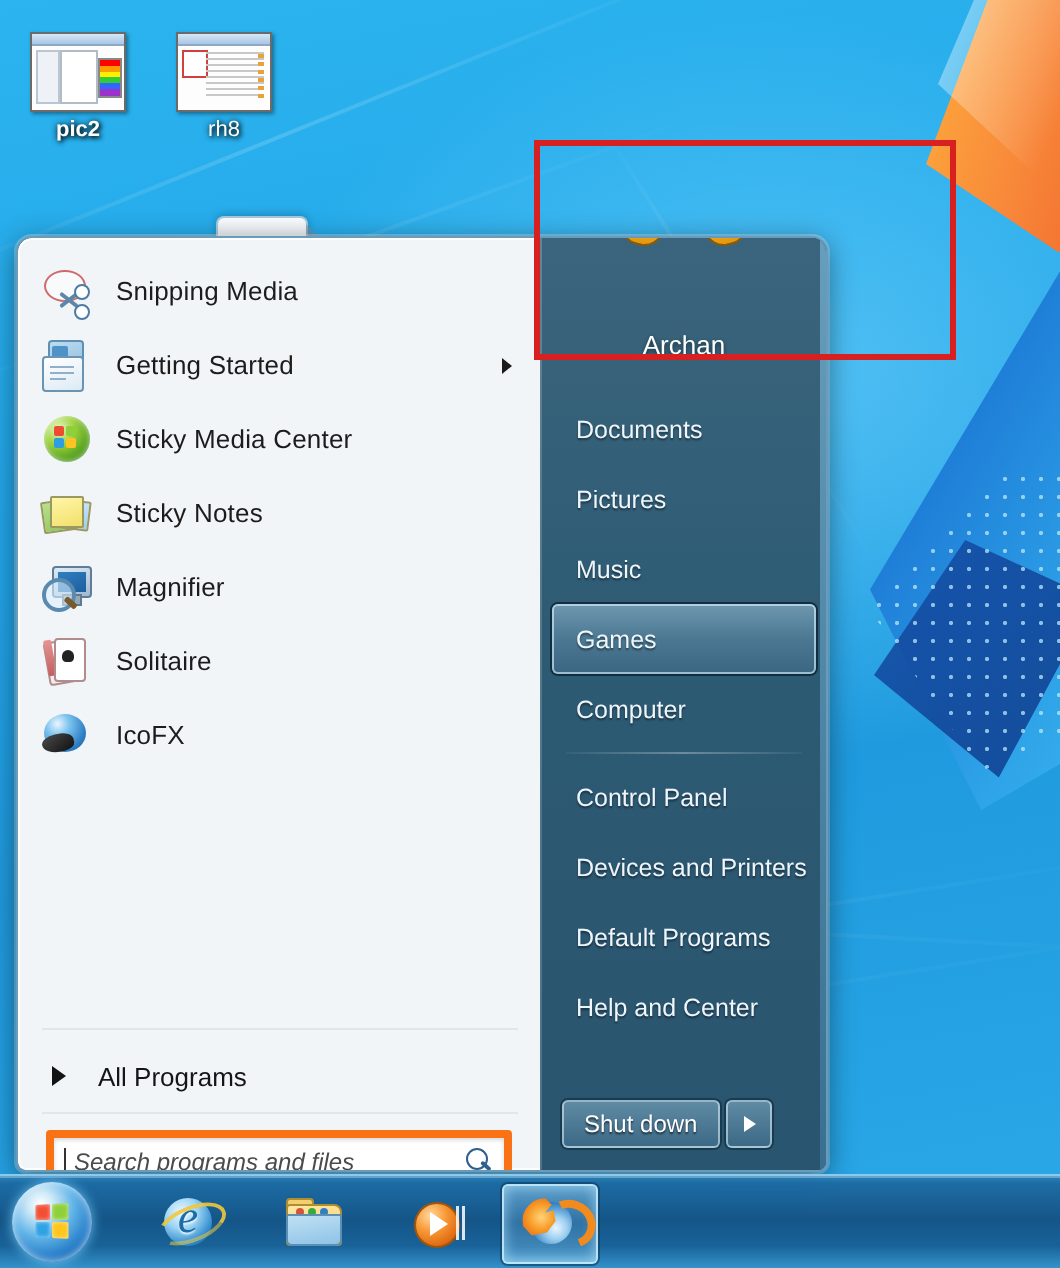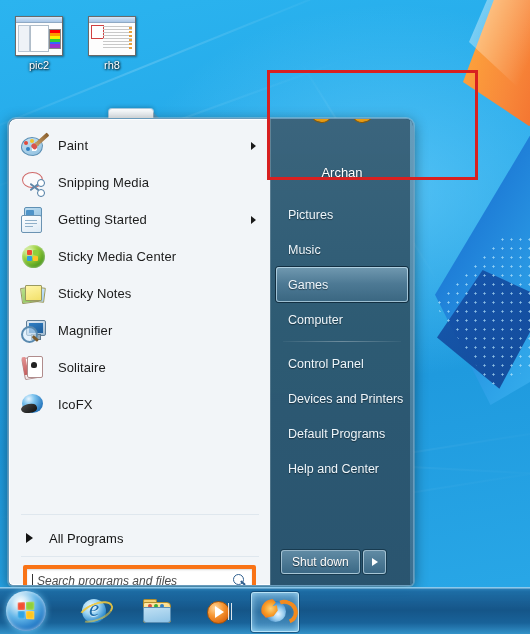--- a/index.html
+++ b/index.html
@@ -465,21 +465,21 @@
     <div class="wp-streak s6"></div>
     <div class="wp-flag">
       <div class="flag-orange"></div>
       <div class="flag-orange-hi"></div>
       <div class="flag-blue"></div>
       <div class="flag-blue-dark"></div>
       <div class="flag-blue-dots"></div>
     </div>
   </div>
 
-  <div class="desk-icon" style="left:0px; top:16px;">
+  <div class="desk-icon" style="left:0px; top:16px;font-weight:bold;">
     <div class="glyph">
       <div class="thumb-win">
         <div class="thumb-title"></div>
         <div class="thumb-left"></div>
         <div class="thumb-canvas"></div>
         <div class="thumb-pal"></div>
       </div>
     </div>
     <div class="caption">pic2</div>
   </div>
@@ -507,32 +507,20 @@
 
   <div class="menu-notch"></div>
 
   <div class="startmenu">
 
     <div class="sm-left">
       <div class="sm-left-inner"></div>
 
       <div class="prog-list">
 
-        <div class="prog-item">
-          <div class="prog-ico">
-            <div class="ic-paint-pal"></div>
-            <div class="ic-dot" style="left:3px;top:8px;background:#e04a3c;"></div>
-            <div class="ic-dot" style="left:9px;top:6px;background:#f2c32a;"></div>
-            <div class="ic-dot" style="left:14px;top:9px;background:#3aa93a;"></div>
-            <div class="ic-dot" style="left:5px;top:14px;background:#2f7fc4;"></div>
-            <div class="ic-brush"></div>
-          </div>
-          <div class="prog-label">Paint</div>
-          <span class="prog-arrow"></span>
-        </div>
 
         <div class="prog-item">
           <div class="prog-ico">
             <div class="ic-snip-circle"></div>
             <div class="ic-scissor">
                 <i></i>
                 <i></i>
                 <b></b>
                 <b></b>
               </div>
@@ -634,20 +622,23 @@
           <div class="gp-grip l"></div>
           <div class="gp-grip r"></div>
 
         </div>
       </div>
 
       <div class="user-name">Archan</div>
 
       <div class="right-list">
         <div class="r-item">
+          <span>Documents</span>
+        </div>
+        <div class="r-item">
           <span>Pictures</span>
         </div>
         <div class="r-item">
           <span>Music</span>
         </div>
         <div class="r-item selected">
           <span>Games</span>
         </div>
         <div class="r-item">
           <span>Computer</span>

